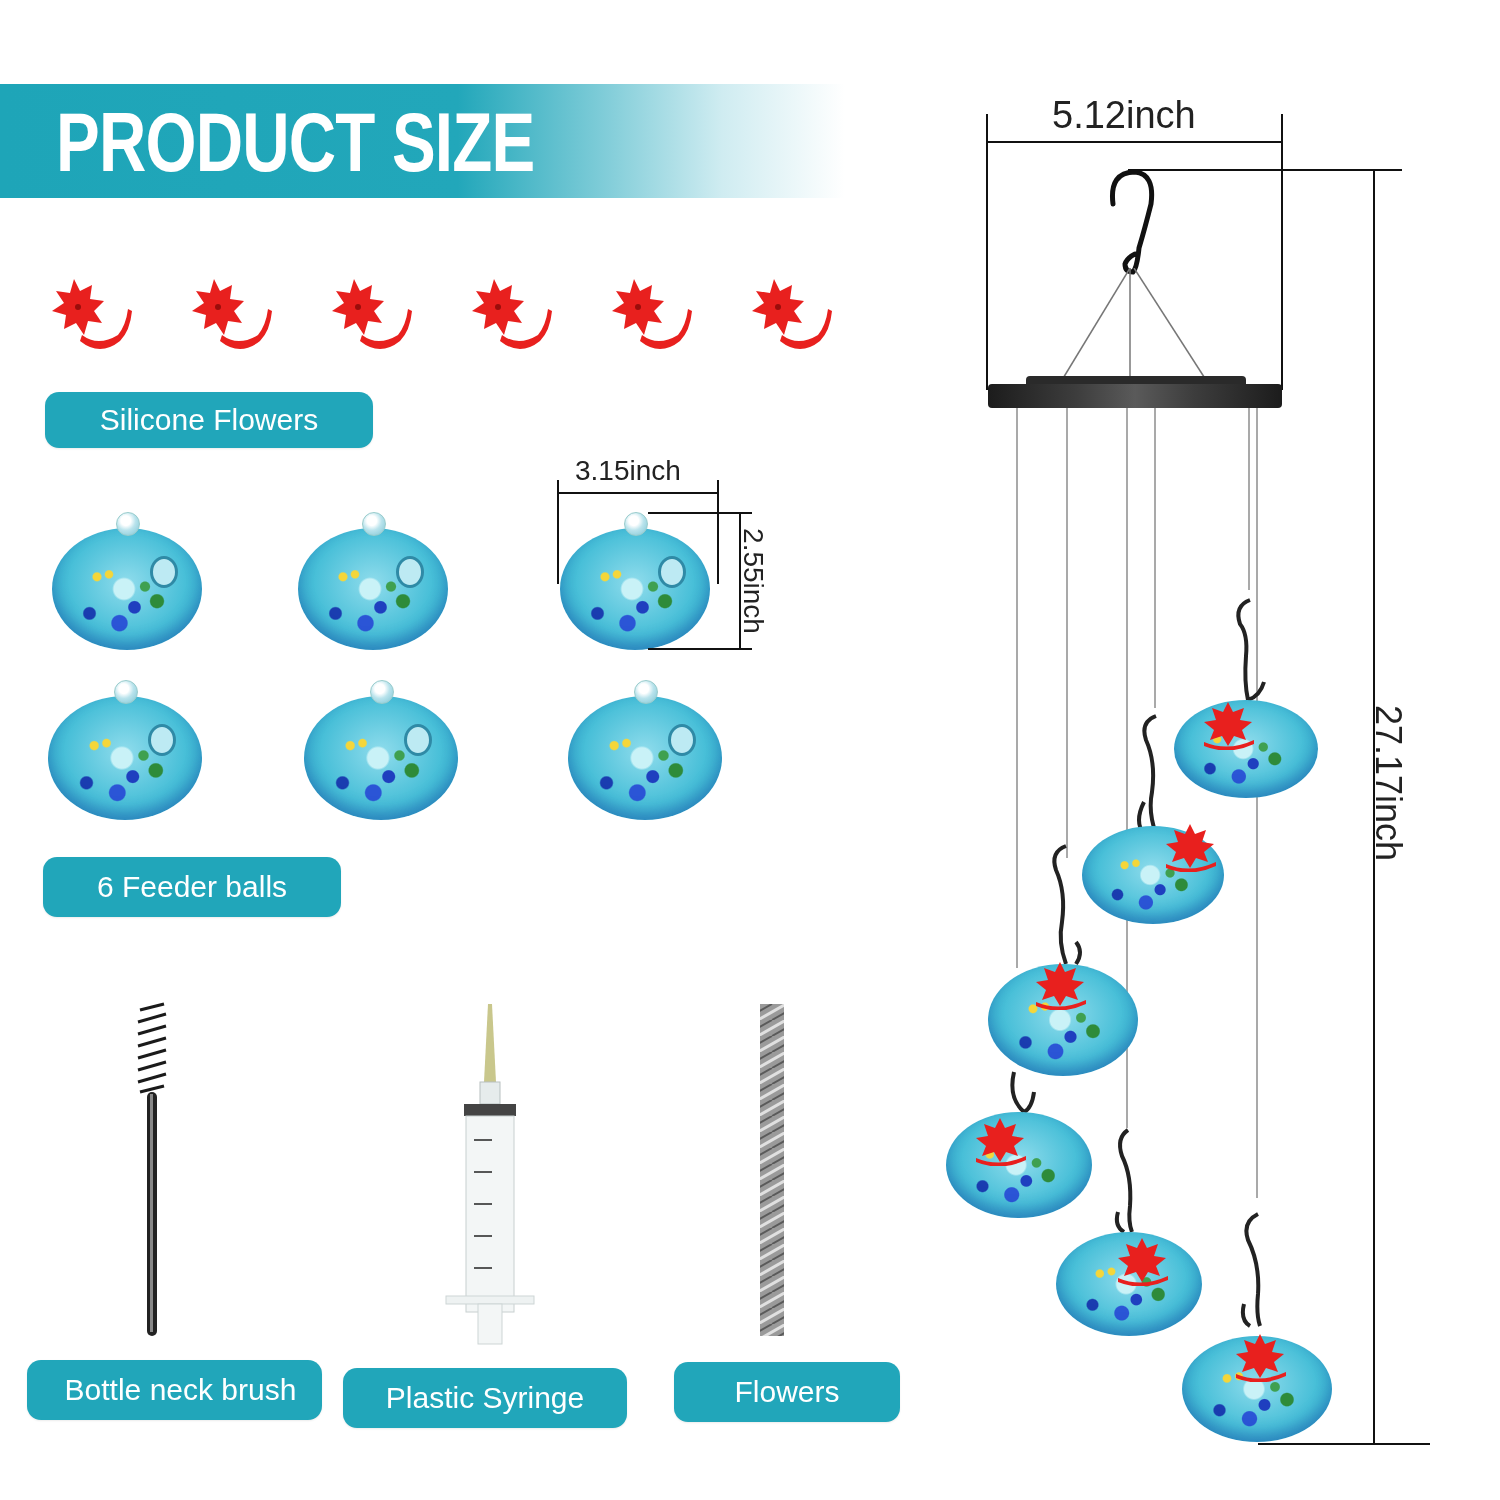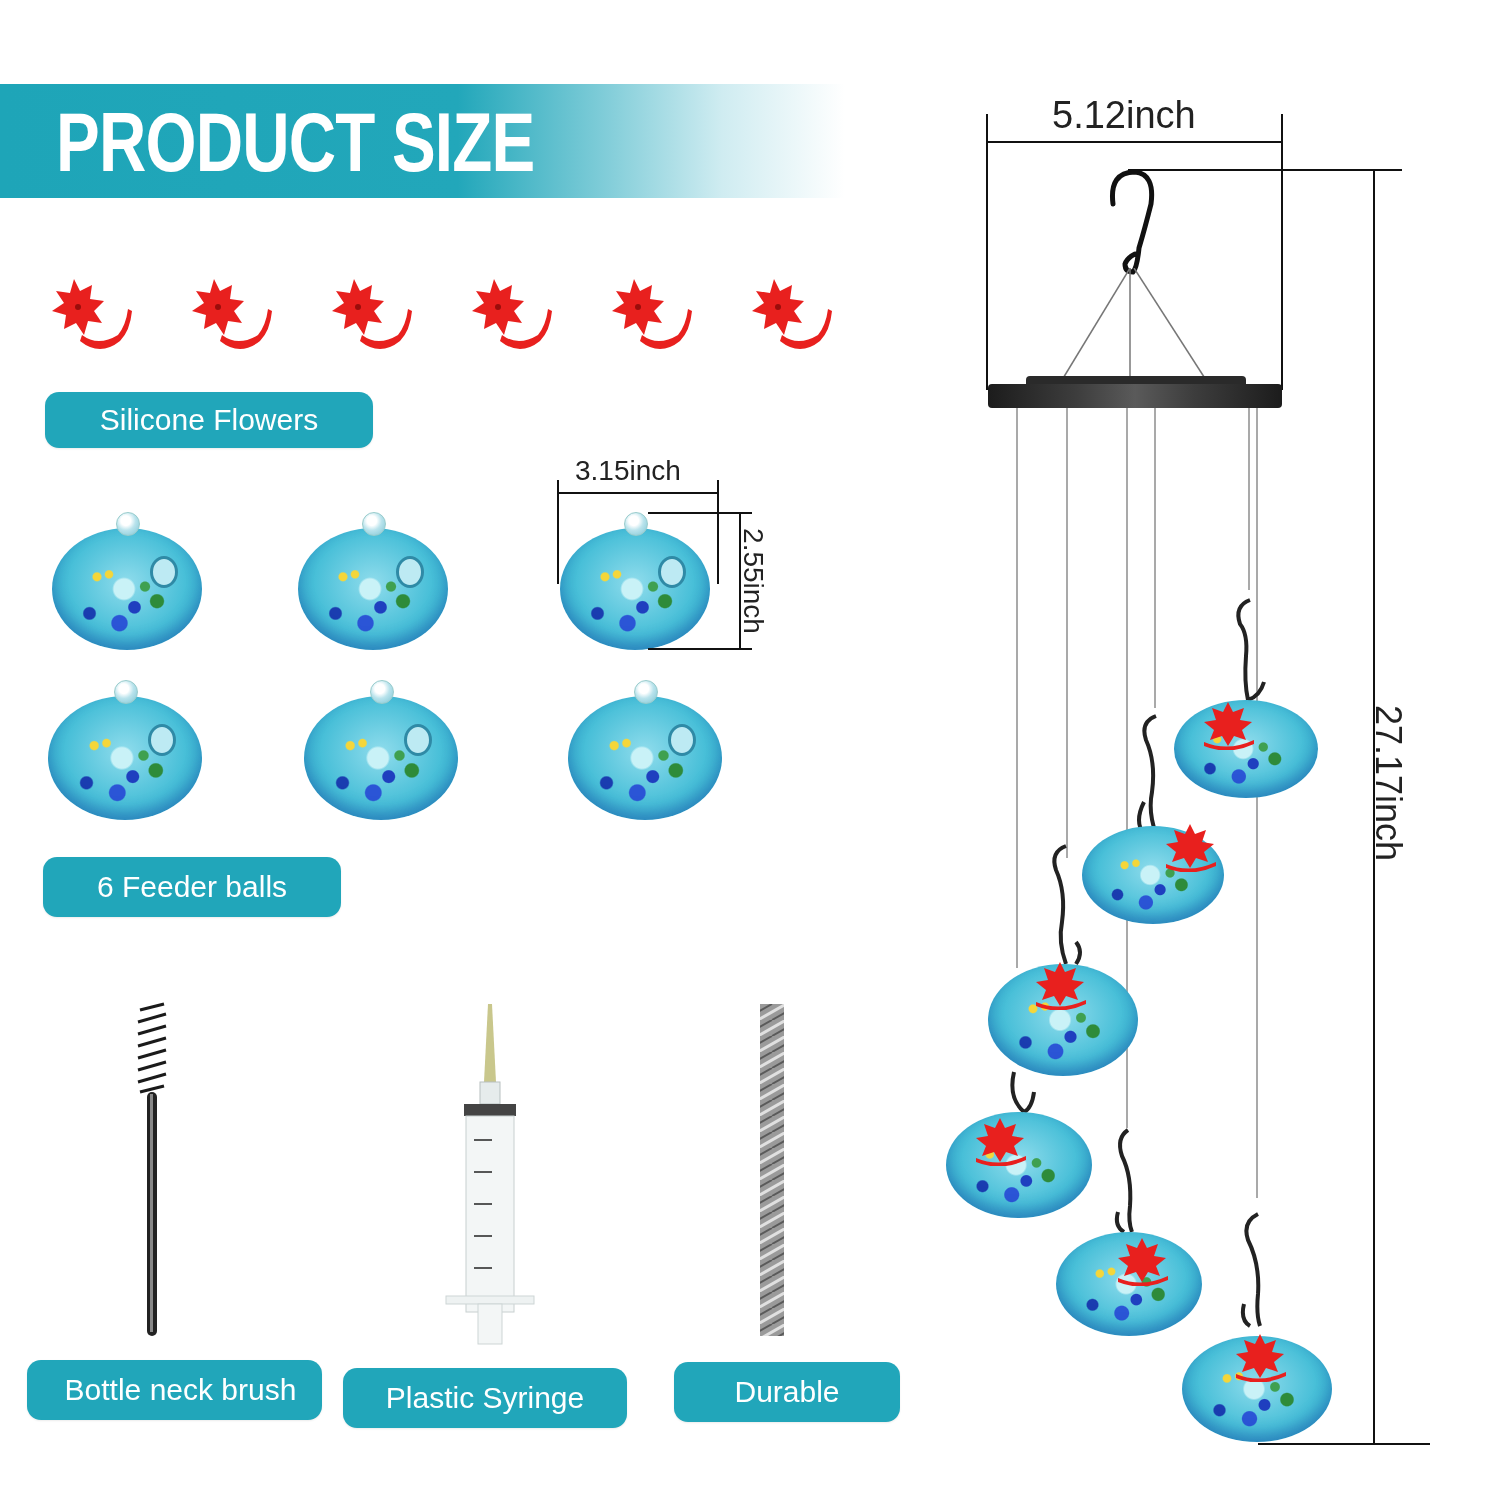--- a/index.html
+++ b/index.html
@@ -218,21 +218,21 @@
   <rect x="2" y="0" width="24" height="332" fill="url(#twist)"></rect>
 </svg>
 
 <div class="abs pill" style="left:27px;top:1360px;width:283px;height:60px;padding-left:12px;">
   <span>Bottle neck brush</span>
 </div>
 <div class="abs pill" style="left:343px;top:1360px;width:284px;height:60px;margin-top:8px;">
   <span>Plastic Syringe</span>
 </div>
 <div class="abs pill" style="left:674px;top:1362px;width:226px;height:60px;">
-  <span>Durable</span>
+  <span>Flowers</span>
 </div>
 
 <div>
 
   <div class="abs dim-text" style="left:1052px;top:94px">5.12inch</div>
   <div class="abs dim-line" style="left:988px;top:141px;width:294px;height:2px"></div>
   <div class="abs dim-line" style="left:986px;top:114px;width:2px;height:276px"></div>
   <div class="abs dim-line" style="left:1281px;top:114px;width:2px;height:276px"></div>
 
   <div class="abs dim-line" style="left:1128px;top:169px;width:274px;height:2px"></div>

